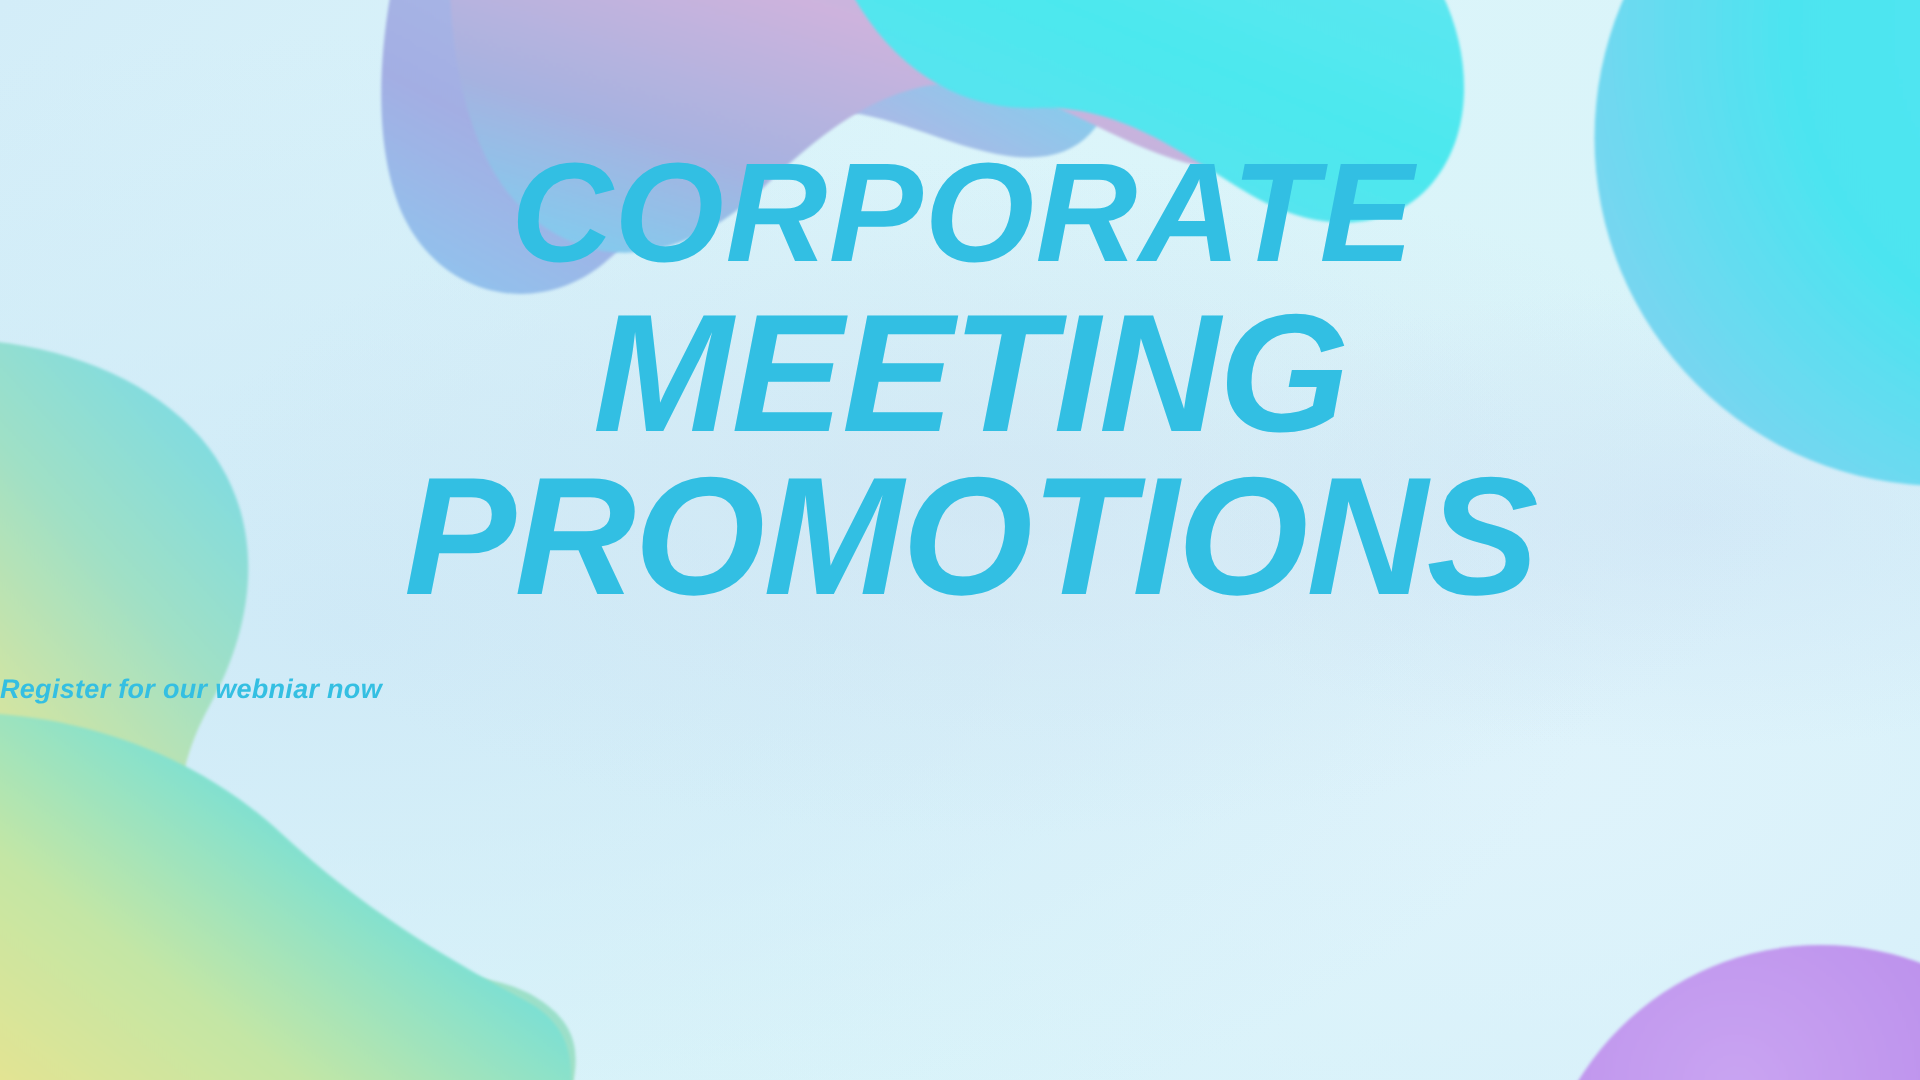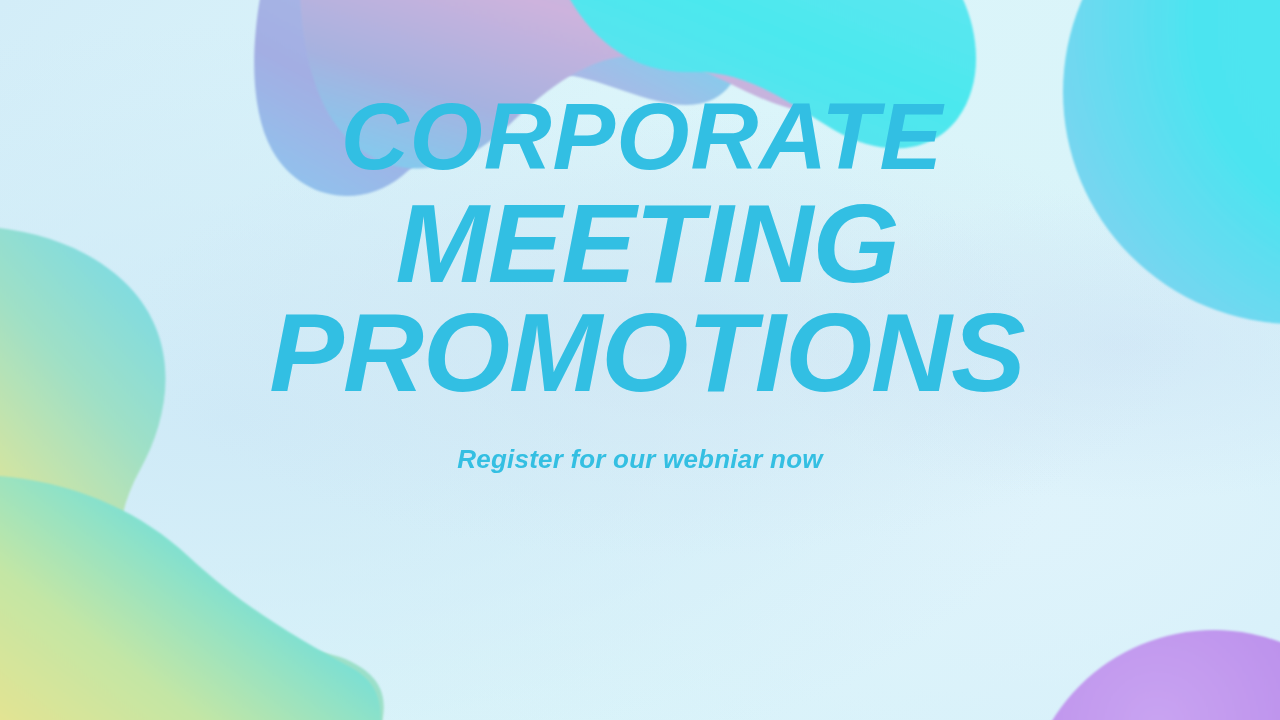--- a/index.html
+++ b/index.html
@@ -71,26 +71,26 @@
   }
   .headline .line2 {
     display: block;
     font-size: 112px;
     letter-spacing: -1px;
     margin-top: 8px;
     padding-left: 14px;
   }
   .subtitle {
     margin: 36px 0 0 0;
-    font-size: 26px;
+    font-size: 18px;
     font-weight: 700;
     font-style: italic;
     color: #34bfe2;
     letter-spacing: 0.2px;
-    text-align: center;
+    text-align: left;
   }
   
   .text-stack {
     transform: translateY(-12px);
   }
 </style>
 </head>
 <body>
 
 <div id="poster">

